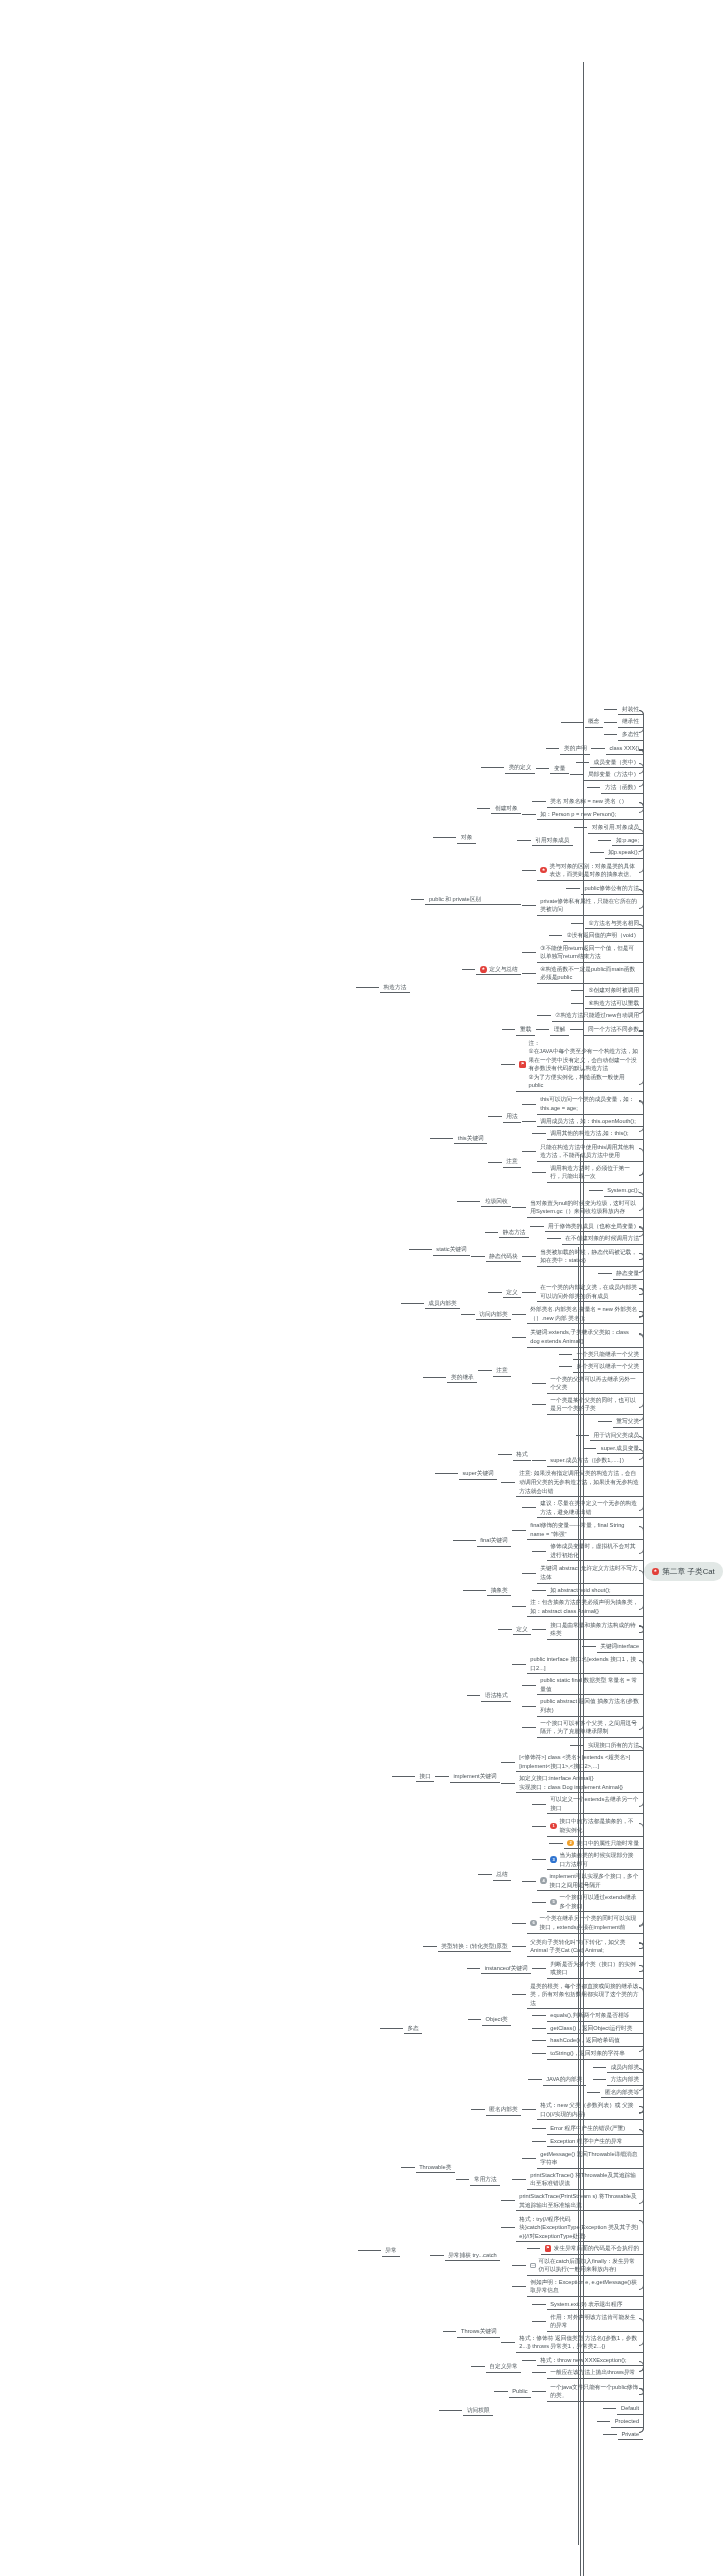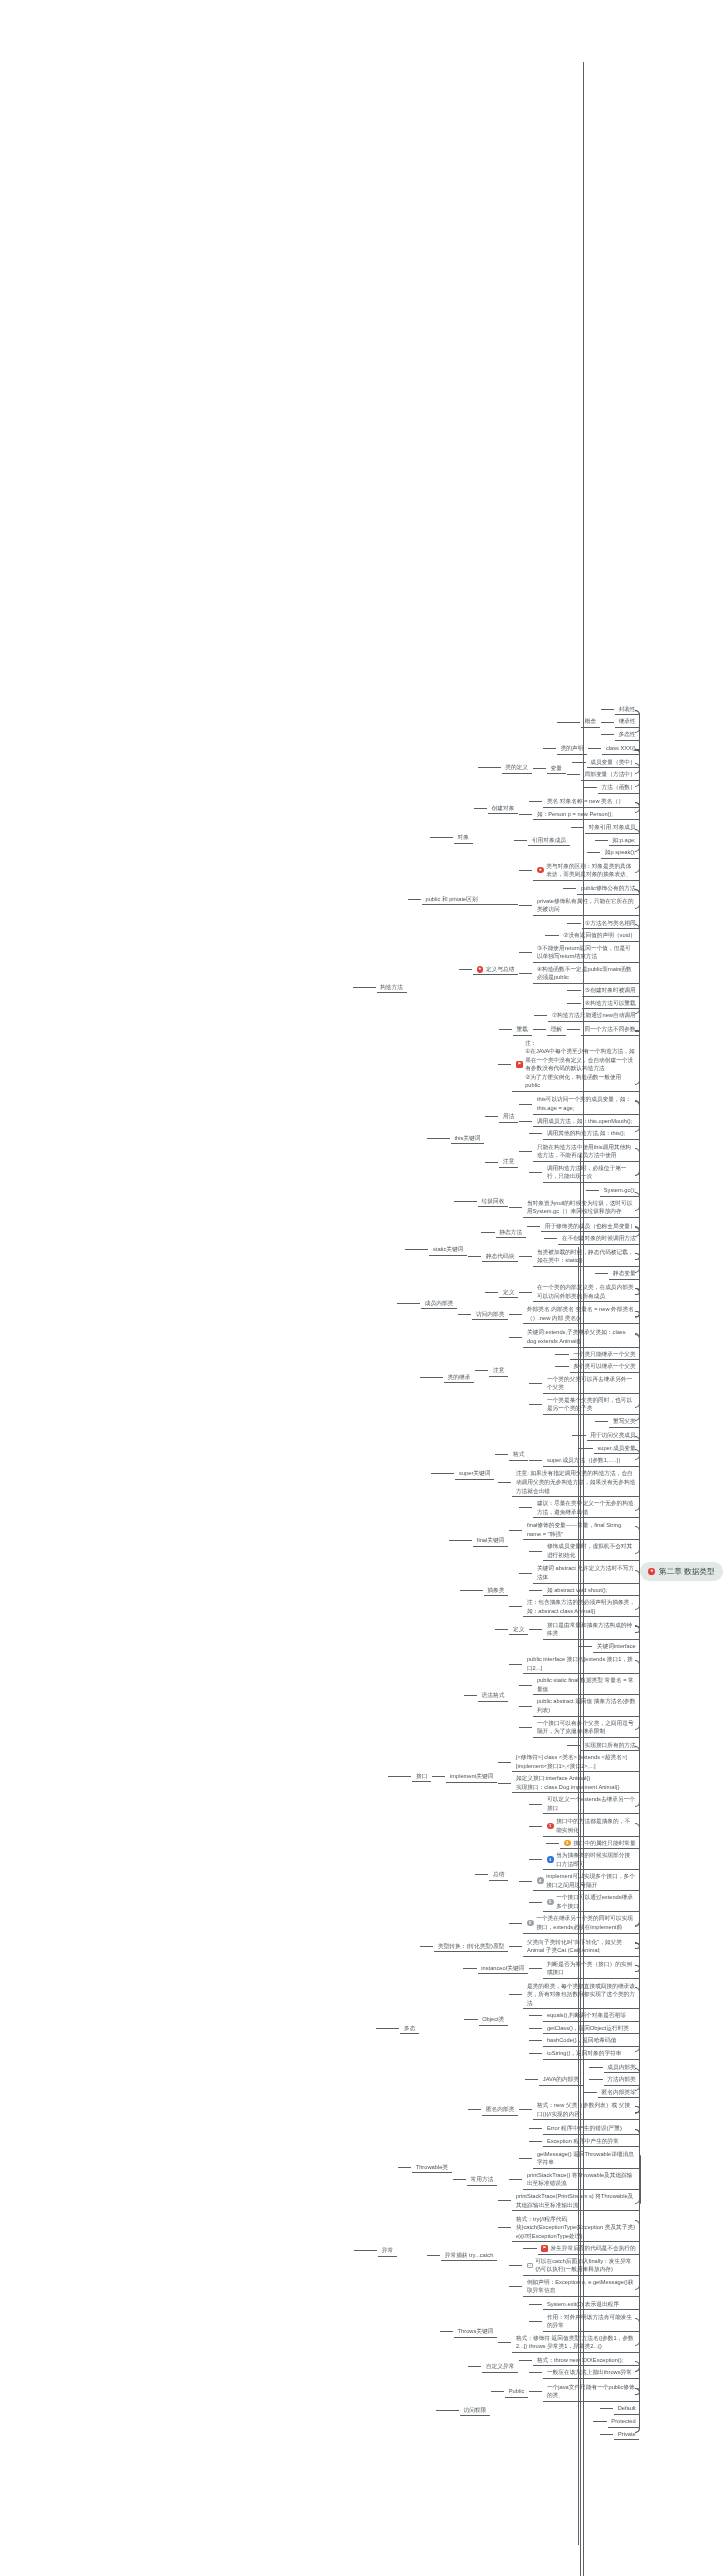--- a/index.html
+++ b/index.html
@@ -156,21 +156,21 @@
 <div id="canvas">
 
   <div class="trunk" style="left:583px; top:62px;  height:2916px;"></div>
   <div class="trunk" style="left:580px; top:1154px; height:1587px;"></div>
   <div class="trunk" style="left:578px; top:1247px; height:1298px;"></div>
 
   <div class="map">
 
     <div class="root">
       <span class="mk star">★</span>
-      <span>第二章 数据类型</span>
+      <span>第二章 子类Cat</span>
     </div>
 
     <ul class="branch rounded" id="lvl1">
         <div class="spine"></div>
         <li>
           <ul class="branch rounded">
             <div class="spine"></div>
             <li>
               <div class="node ">
                 <span style="white-space: pre-line;">封装性</span>

